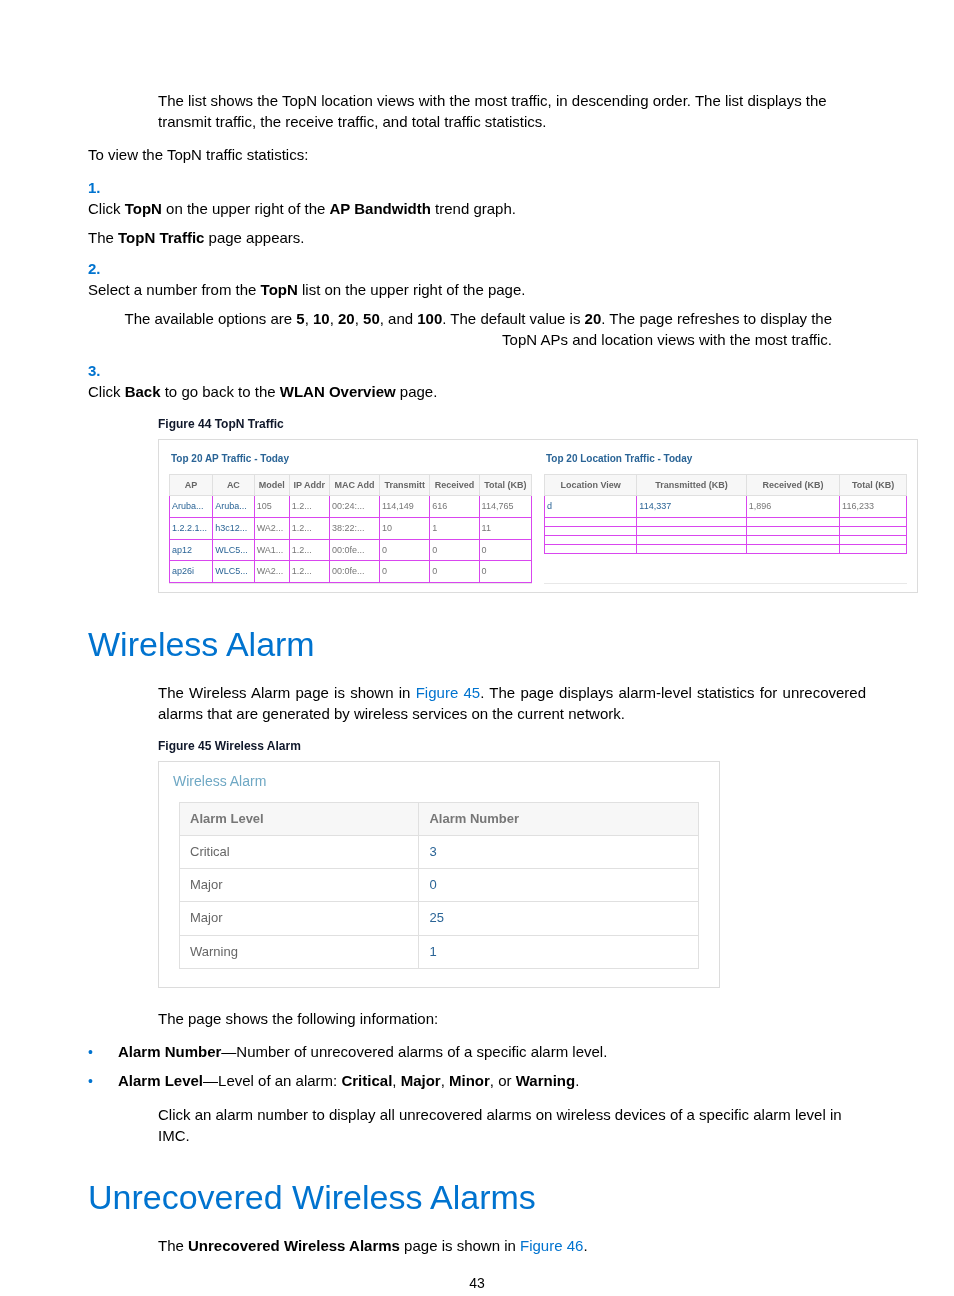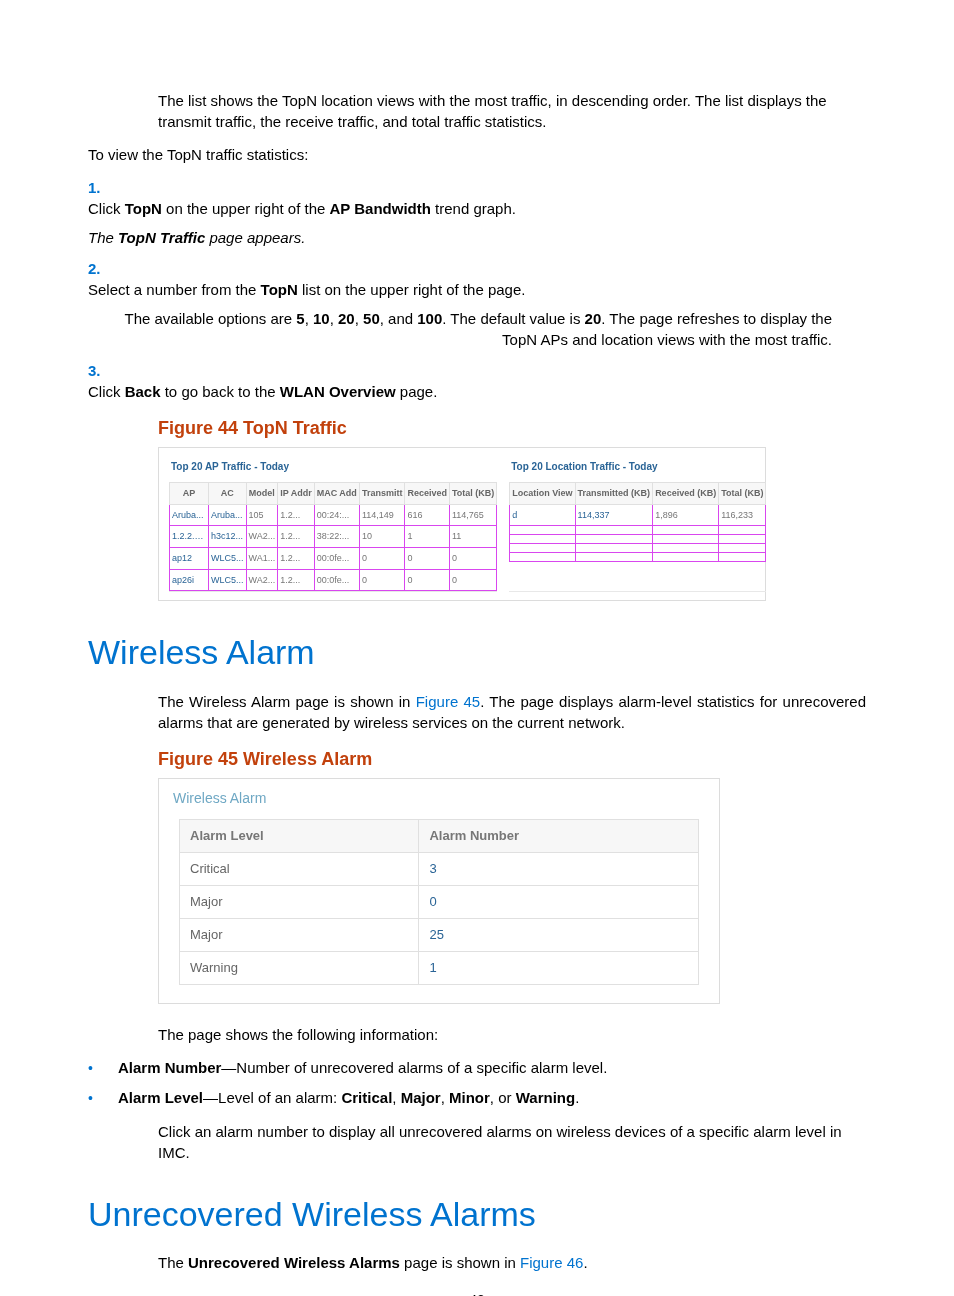--- a/index.html
+++ b/index.html
@@ -39,30 +39,30 @@
     color: #0073cf;
     font-weight: bold;
     vertical-align: top;
   }
   .numbody {
     display: inline-block;
     width: calc(100% - 34px);
     vertical-align: top;
   }
   .figcap {
-    color: #c2410c;
+    color: #0f172a;
     font-weight: bold;
     margin: 14px 0 6px 70px;
-    font-size: 18px;
+    font-size: 12px;
   }
   
   .fig44 {
     margin-left: 70px;
     border: 1px solid #dcdcdc;
-    width: 608px;
+    width: 760px;
     padding: 10px 10px 8px 10px;
     box-sizing: border-box;
     font-family: "Segoe UI", Arial, sans-serif;
     color: #333;
     display: flex;
     gap: 12px;
   }
   .panel {
     border: 1px solid #e8e8e8;
     border-top: none;
@@ -145,21 +145,21 @@
 <div class="page">
 
 <p class="indent1">The list shows the TopN location views with the most traffic, in descending order. The list displays the transmit traffic, the receive traffic, and total traffic statistics.</p>
 <p>To view the TopN traffic statistics:</p>
 
 <ol class="numlist">
   <li>
     <span class="numlabel">1.</span>
     <span class="numbody">
       <span>Click </span><b>TopN</b><span> on the upper right of the </span><b>AP Bandwidth</b><span> trend graph.</span>
-      <p style="margin-top:8px;margin-bottom:0;font-style:italic;"><span>The </span><b>TopN Traffic</b><span> page appears.</span></p>
+      <p style="margin-top:8px;margin-bottom:0;"><span>The </span><b>TopN Traffic</b><span> page appears.</span></p>
     </span>
   </li>
   <li>
     <span class="numlabel">2.</span>
     <span class="numbody">
       <span>Select a number from the </span><b>TopN</b><span> list on the upper right of the page.</span>
       <p style="margin-top:8px;margin-bottom:0;text-align:right;"><span>The available options are </span><b>5</b><span>, </span><b>10</b><span>, </span><b>20</b><span>, </span><b>50</b><span>, and </span><b>100</b><span>. The default value is </span><b>20</b><span>. The page refreshes to display the TopN APs and location views with the most traffic.</span></p>
     </span>
   </li>
   <li>

